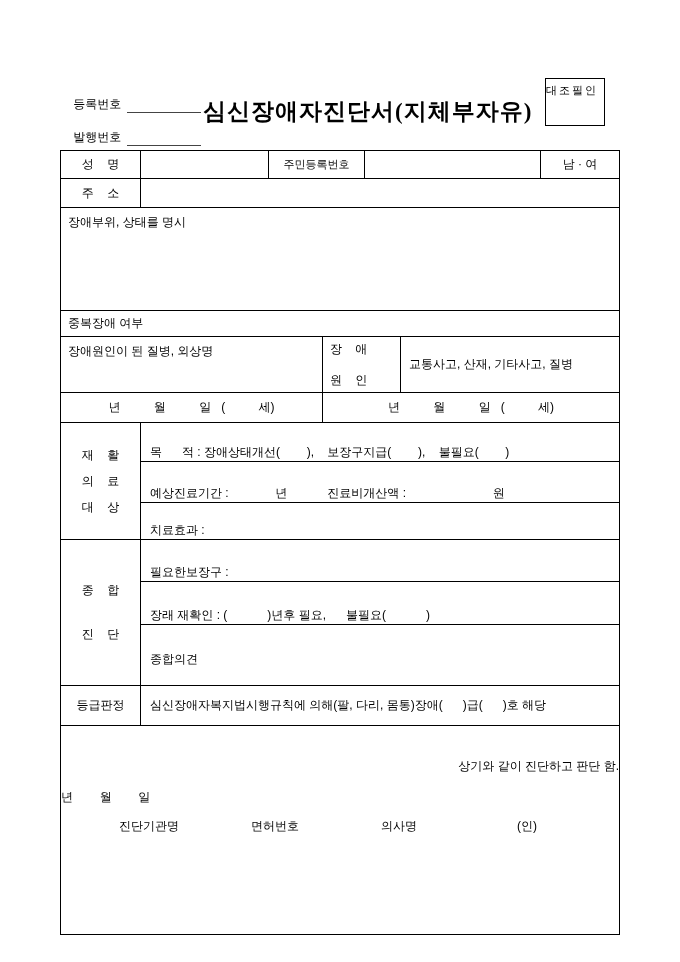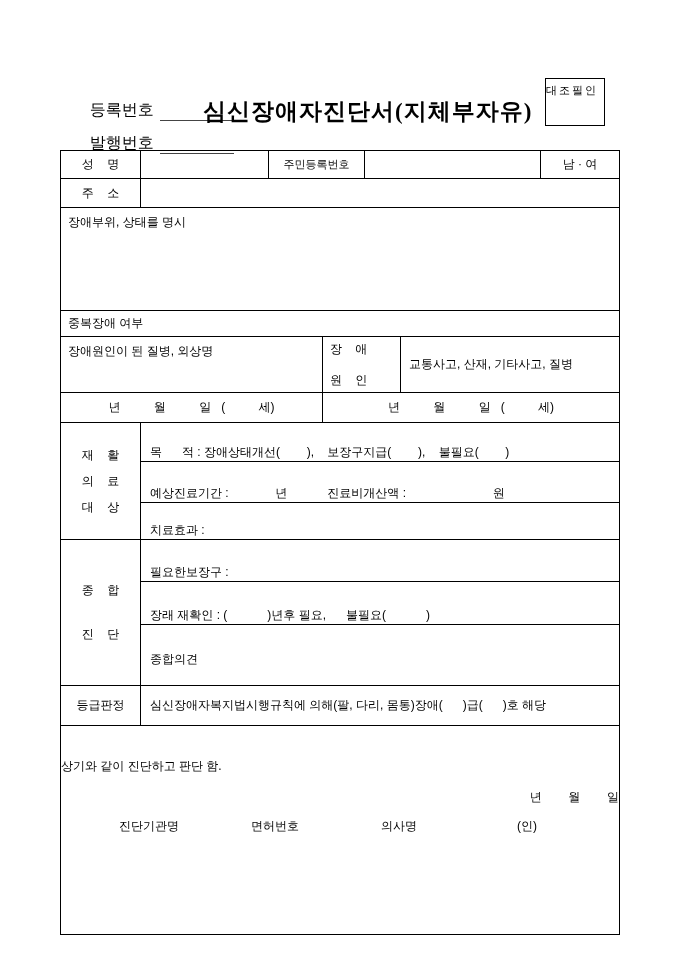--- a/index.html
+++ b/index.html
@@ -1,20 +1,20 @@
 <!DOCTYPE html>
 <html><head>
 <meta charset="utf-8">
 <style>
   html,body{margin:0;padding:0;}
   .page{position:relative;width:680px;height:962px;background:#ffffff;color:#000;
         font-family:"Liberation Sans","DejaVu Sans",sans-serif;overflow:hidden;}
 
   
-  .top-label{position:absolute;left:72px;font-size:16px;white-space:pre;}
+  .top-label{position:absolute;left:60px;font-size:12px;white-space:pre;}
   .fill-line{display:inline-block;width:74px;height:13px;border-bottom:1px solid #444;
              vertical-align:bottom;margin-left:6px;}
   .form-title{position:absolute;left:203px;top:96px;font-size:23px;font-weight:bold;
               font-family:"Liberation Serif","DejaVu Serif",serif;letter-spacing:1px;white-space:pre;}
   .seal-box{position:absolute;left:545px;top:78px;width:60px;height:48px;border:1px solid #000;
             box-sizing:border-box;text-align:left;font-size:11px;padding-top:4px;letter-spacing:2px;}
 
   
   .tbl{position:absolute;left:60px;top:150px;width:560px;height:785px;border:1px solid #000;
        box-sizing:border-box;display:flex;flex-direction:column;font-size:12px;}
@@ -30,22 +30,22 @@
   .vstack-c{flex-direction:column;justify-content:center;align-items:center;gap:9px;padding:0;}
   .col{display:flex;flex-direction:column;box-sizing:border-box;min-width:0;}
   .subrow{border-bottom:1px solid #000;box-sizing:border-box;display:flex;align-items:flex-end;
           padding:0 9px;white-space:pre;overflow:hidden;}
   .subrow.last{border-bottom:none;}
   .subrow.top{align-items:center;padding-top:8px;}
   .gap-wide{gap:27px;}
 
   
   .footer-cell{position:relative;flex:1;}
-  .f-statement{position:absolute;top:32px;left:0;right:0;text-align:left;white-space:pre;}
-  .f-date{position:absolute;top:63px;left:0;right:0;text-align:right;white-space:pre;}
+  .f-statement{position:absolute;top:32px;left:0;right:0;text-align:right;white-space:pre;}
+  .f-date{position:absolute;top:63px;left:0;right:0;text-align:left;white-space:pre;}
   .f-sign{position:absolute;top:92px;left:0;right:0;height:16px;}
   .f-sign span{position:absolute;white-space:pre;}
   .s-org{left:58px;}
   .s-license{left:190px;}
   .s-doctor{left:320px;}
   .s-seal{left:456px;}
 </style>
 </head>
 <body>
 

